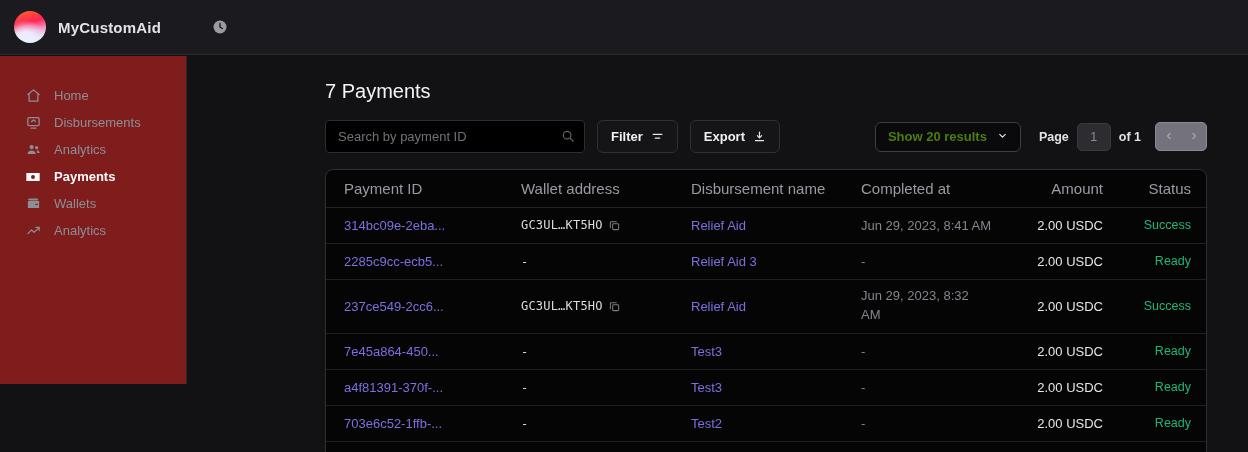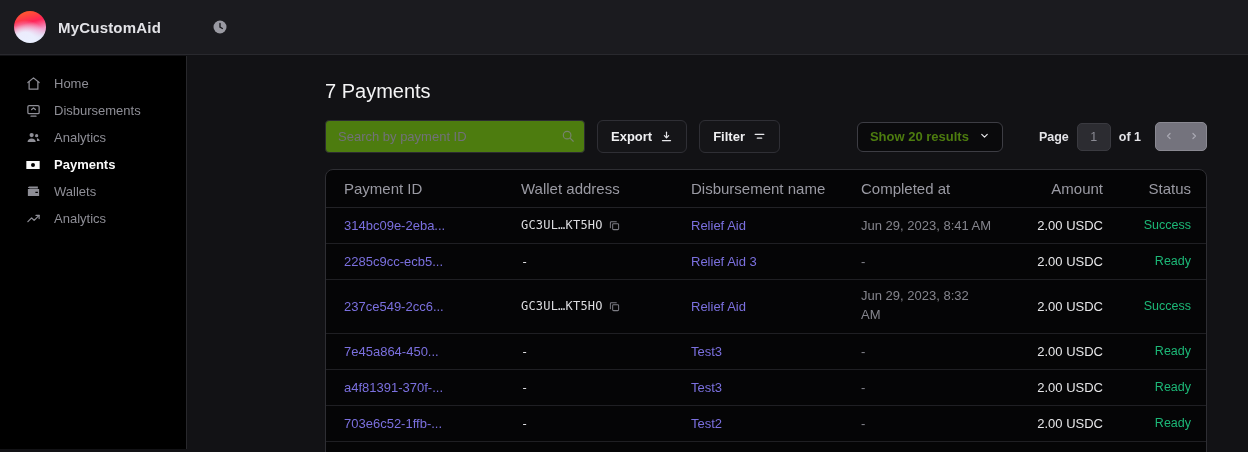--- a/index.html
+++ b/index.html
@@ -12,50 +12,50 @@
   .logo { width:32px; height:32px; border-radius:50%; margin-left:14px; flex:0 0 auto;
     background:
       radial-gradient(circle at 35% 100%, rgba(235,240,255,.95) 0 28%, rgba(235,240,255,0) 60%),
       linear-gradient(165deg,#ff5a2e 8%, #ff2457 38%, #f49ccb 62%, #dfe3f6 82%, #c9d4ef 100%); }
   .brand { margin-left:12px; font-weight:700; font-size:15px; color:#e3e3e7; letter-spacing:.2px; }
   .datetime { position:absolute; left:213px; display:flex; align-items:center; gap:8px;
     color:#98989f; font-size:13px; }
   .clock-icon svg { display:block; }
 
   
-  .sidebar { position:absolute; left:0; top:56px; width:187px; height:393px;
-    background:#000000; border-right:1px solid #28282c; padding-top:14px; }
+  .sidebar { position:absolute; left:0; top:56px; width:187px; height:328px;
+    background:#7f1d1d; border-right:1px solid #28282c; padding-top:26px; }
   .nav-item { display:flex; align-items:center; gap:13px; height:27px; padding-left:25px;
     color:#8e8e96; cursor:pointer; font-size:13px; }
   .nav-item .nicon { width:16px; height:16px; display:flex; align-items:center; justify-content:center; }
   .nav-item.active { color:#fafafa; font-weight:600; }
 
   
   .main { position:absolute; left:188px; top:56px; width:1060px; height:396px;
     background:#121215; padding:24px 41px 0 137px; }
   .page-title { font-size:20px; font-weight:500; color:#f4f4f5; }
 
   .controls { display:flex; align-items:center; margin-top:17px; height:33px; }
   .searchbox { position:relative; width:260px; height:33px; }
-  .searchbox input { width:100%; height:100%; background:#4d7c0f; border:1px solid #2c2c31;
+  .searchbox input { width:100%; height:100%; background:#000000; border:1px solid #2c2c31;
     border-radius:4px; color:#d6d6da; padding:0 24px 0 12px; font-size:13px;
     font-family:"Liberation Sans", sans-serif; outline:none; }
   .searchbox input::placeholder { color:#717179; }
   .search-icon { position:absolute; right:10px; top:9px; opacity:.75; }
 
   .btn { height:33px; display:flex; align-items:center; gap:8px; padding:0 13px;
     background:#151518; border:1px solid #2f2f35; border-radius:6px; color:#f0f0f2;
     font-size:13px; font-weight:600; cursor:pointer; margin-left:12px; }
   .btn svg { display:block; }
 
   .right-controls { margin-left:auto; display:flex; align-items:center; }
   .select { height:30px; display:flex; align-items:center; gap:10px; padding:0 12px;
     background:#0a0a0c; border:1px solid #3d3d44; border-radius:6px; color:#4d7c0f;
     font-size:13px; font-weight:600; cursor:pointer; }
-  .page-label { margin-left:36px; color:#e3e3e7; font-size:12.5px; font-weight:600; }
+  .page-label { margin-left:18px; color:#e3e3e7; font-size:12.5px; font-weight:600; }
   .page-input { width:34px; height:28px; margin-left:8px; background:#2c2c31; border:1px solid #3a3a40;
     border-radius:5px; color:#8b8b94; text-align:center; font-size:12.5px;
     font-family:"Liberation Sans", sans-serif; outline:none; }
   .of-label { margin-left:8px; color:#e3e3e7; font-size:12.5px; font-weight:600; }
   .pager { margin-left:14px; width:52px; height:29px; background:#74737d; border:1px solid #8a8992;
     border-radius:5px; display:flex; }
   .pager button { flex:1; background:transparent; border:none; color:#a9a8b2; font-size:11px;
     cursor:default; display:flex; align-items:center; justify-content:center; padding:0; }
 
   
@@ -160,36 +160,36 @@
       <input type="text" placeholder="Search by payment ID" style="">
       <span class="search-icon">
         <svg width="14" height="14" viewBox="0 0 24 24" fill="none" stroke="#85858d" stroke-width="2" stroke-linecap="round">
             <circle cx="10.5" cy="10.5" r="6.5"></circle>
             <path d="M15.5 15.5 21 21"></path>
           </svg>
       </span>
     </div>
 
     <button class="btn">
+      <span>Filter</span>
+      <span>
+        <svg width="13" height="13" viewBox="0 0 24 24" fill="none" stroke="#e7e7ea" stroke-width="2.4" stroke-linecap="round">
+            <path d="M4 8h16"></path>
+            <path d="M8 15h8"></path>
+          </svg>
+      </span>
+    </button>
+
+    <button class="btn">
       <span>Export</span>
       <span>
         <svg width="13" height="13" viewBox="0 0 24 24" fill="none" stroke="#e7e7ea" stroke-width="2.2" stroke-linecap="round" stroke-linejoin="round">
             <path d="M12 4v10"></path>
             <path d="M8 10.5 12 14.5 16 10.5"></path>
             <path d="M4.5 19.5h15"></path>
-          </svg>
-      </span>
-    </button>
-
-    <button class="btn">
-      <span>Filter</span>
-      <span>
-        <svg width="13" height="13" viewBox="0 0 24 24" fill="none" stroke="#e7e7ea" stroke-width="2.4" stroke-linecap="round">
-            <path d="M4 8h16"></path>
-            <path d="M8 15h8"></path>
           </svg>
       </span>
     </button>
 
     <div class="right-controls">
       <div class="select">
         <span>Show 20 results</span>
         <span>
           <svg width="11" height="11" viewBox="0 0 24 24" fill="none" stroke="#e7e7ea" stroke-width="2.6" stroke-linecap="round" stroke-linejoin="round">
               <path d="M6 9.5 12 15.5 18 9.5"></path>

